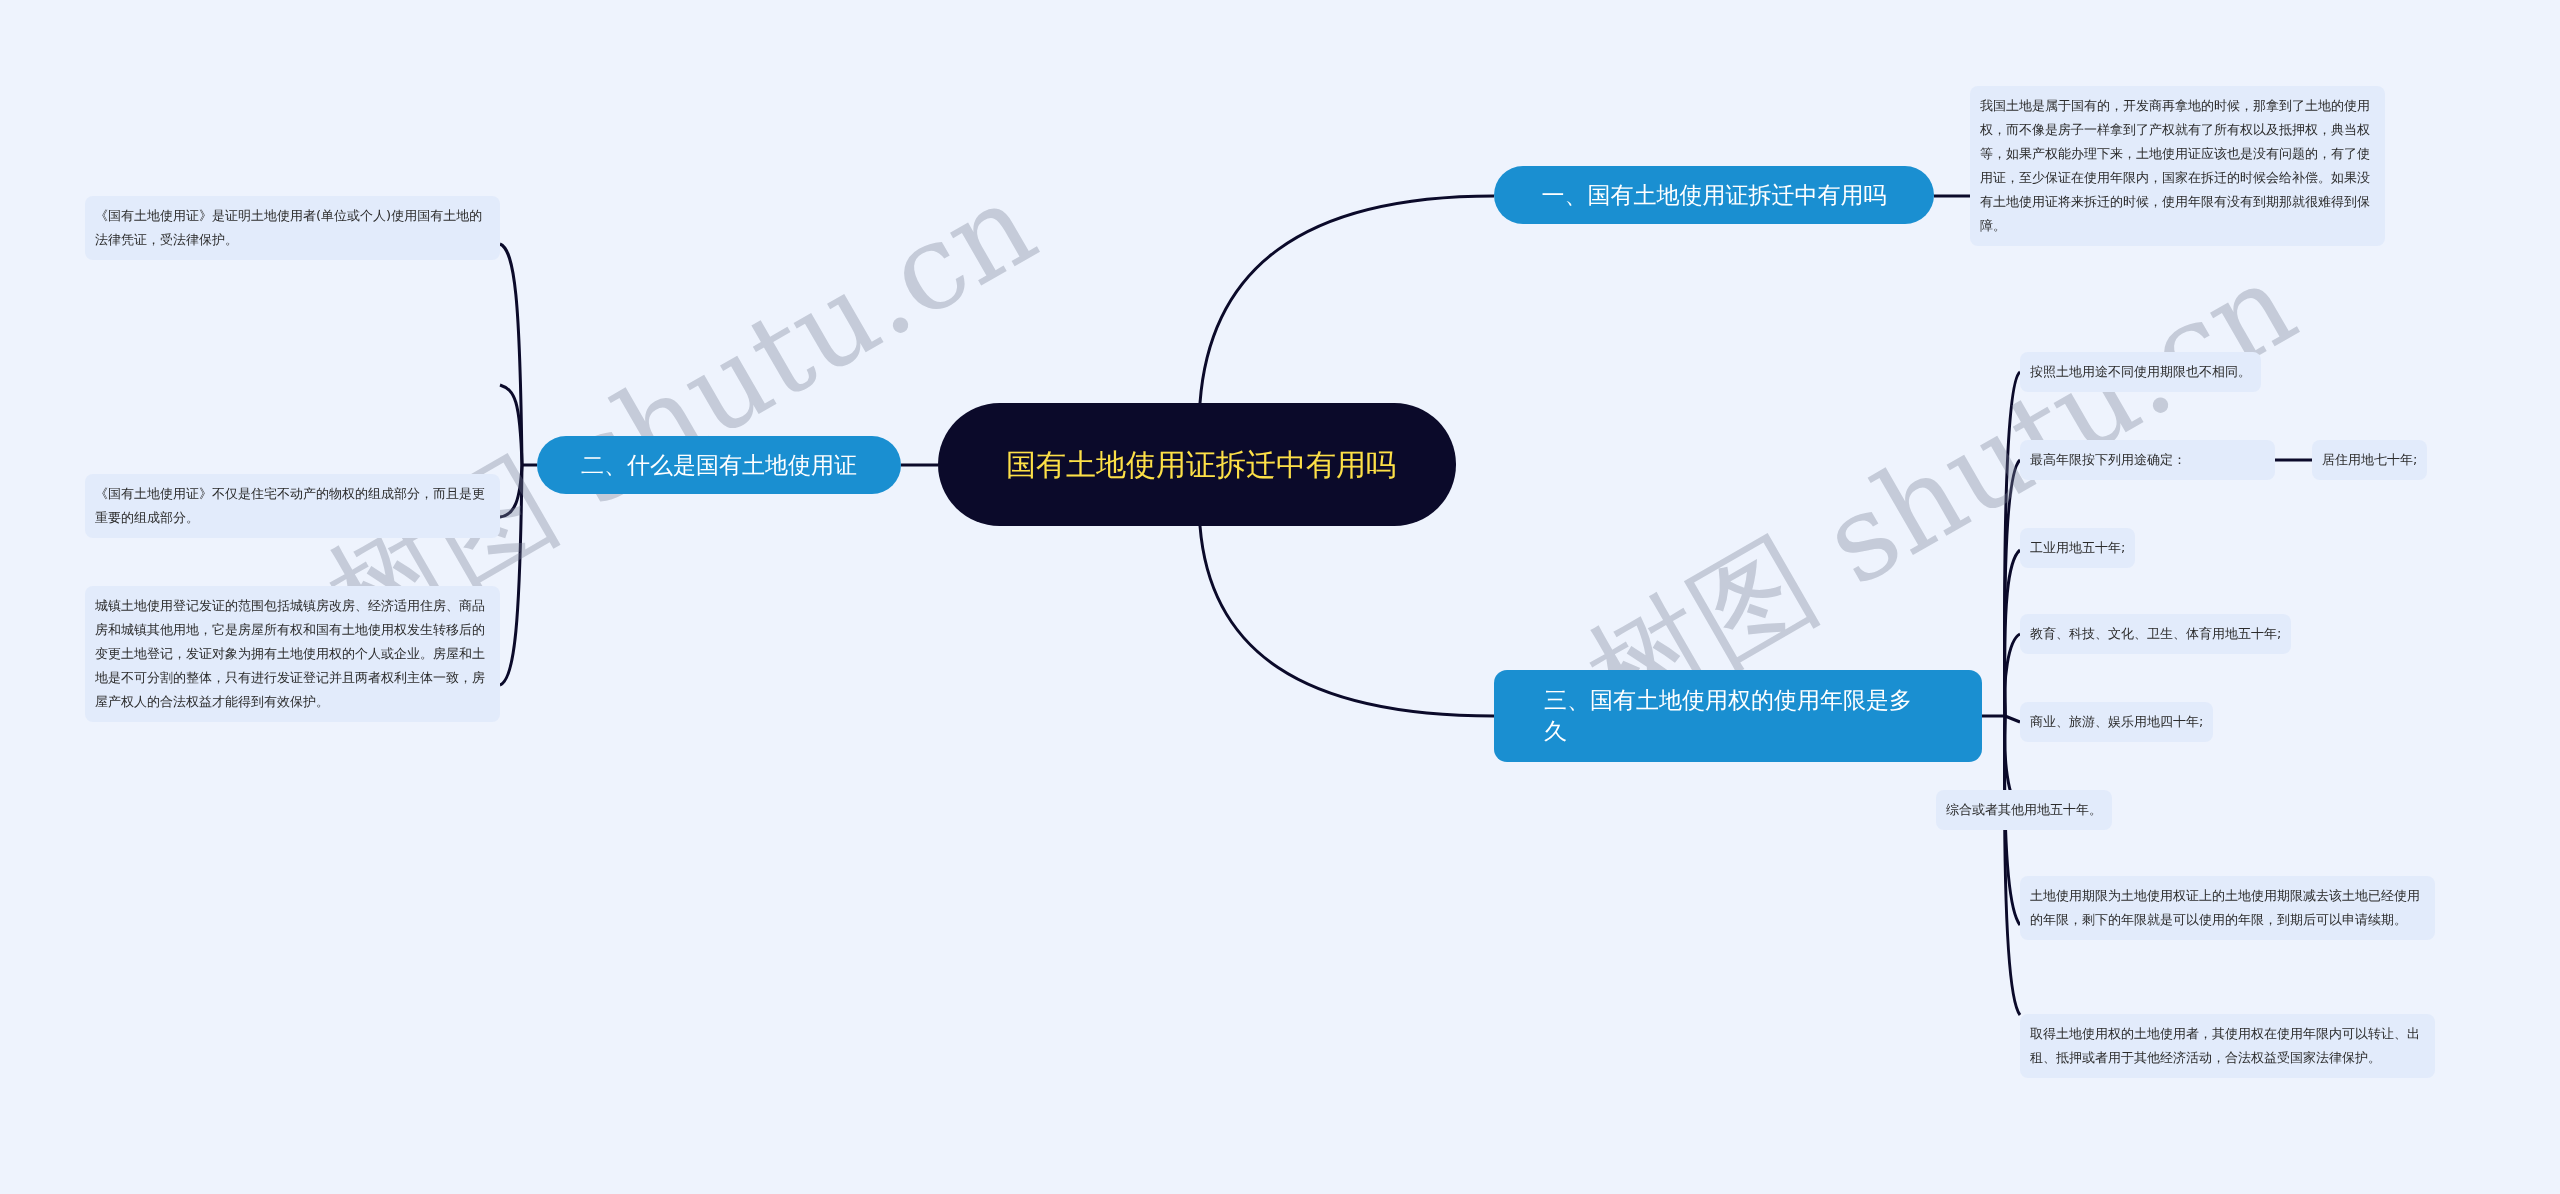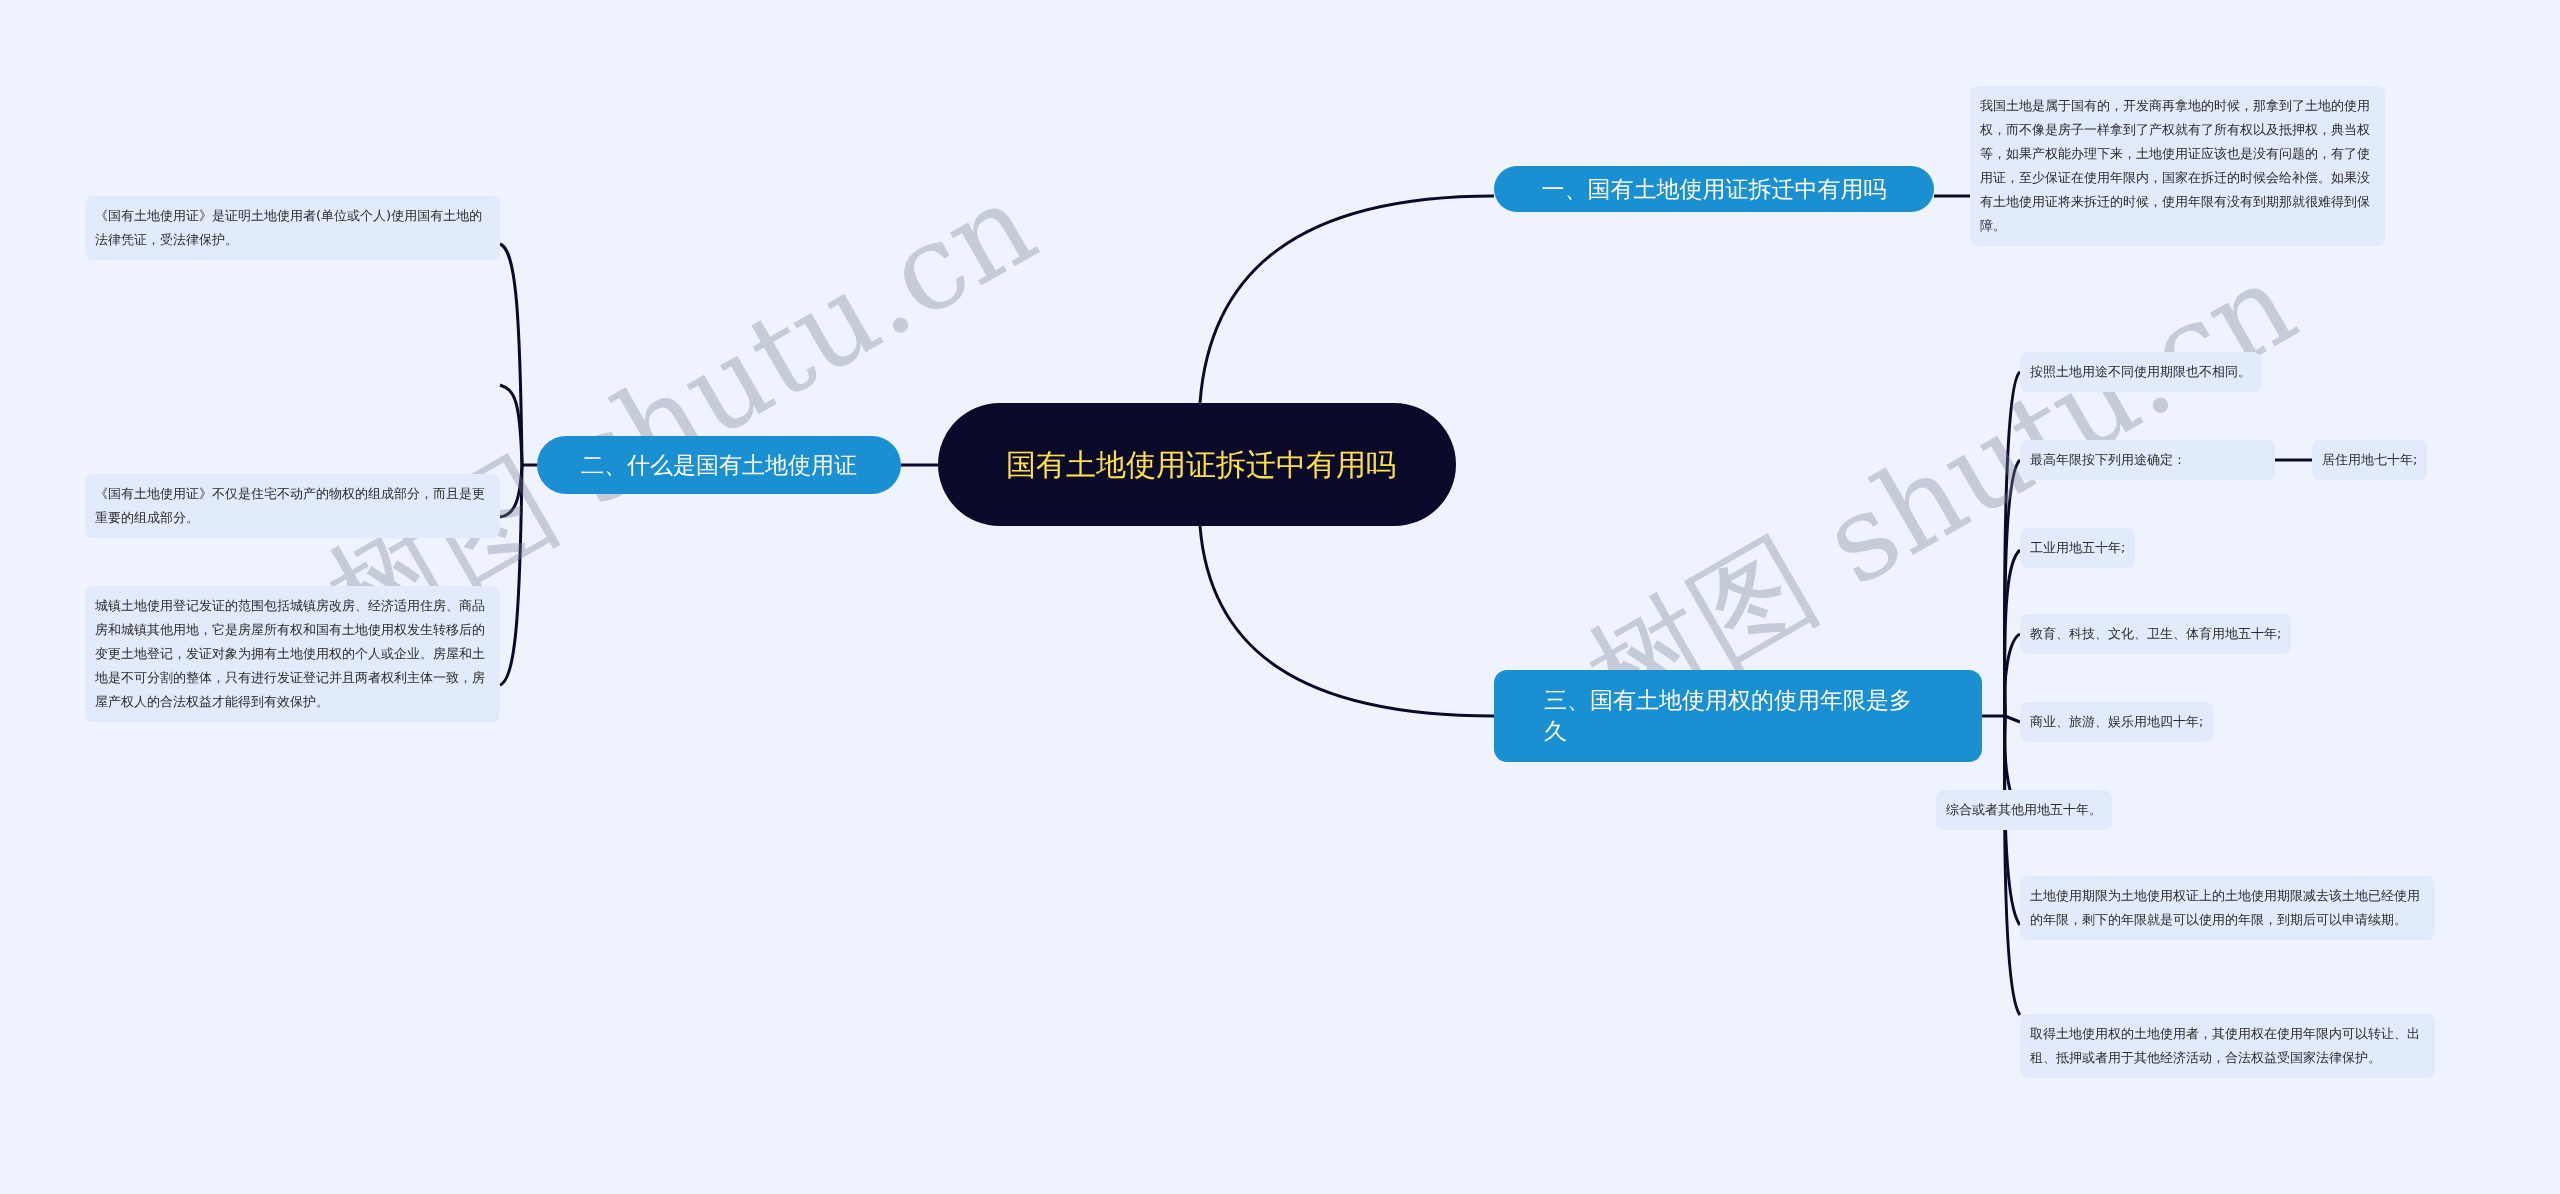--- a/index.html
+++ b/index.html
@@ -15,21 +15,21 @@
   .root {
     left: 938px; top: 403px; width: 518px; height: 123px;
     background: #0b0a2a; color: #fde047; border-radius: 62px;
     display: flex; align-items: center; justify-content: flex-end; text-align: center;
     font-size: 30px; line-height: 40px; padding: 0 60px;
   }
   .branch {
     background: #1a8fd1; color: #ffffff; border-radius: 30px;
     font-size: 23px; line-height: 31px; display: flex; align-items: center;
   }
-  .b1 { left: 1494px; top: 166px; width: 440px; height: 46px; justify-content: center; }
+  .b1 { left: 1494px; top: 166px; width: 440px; height: 58px; justify-content: center; }
   .b2 { left: 537px; top: 436px; width: 364px; height: 58px; justify-content: center; }
   .b3 { left: 1494px; top: 670px; width: 488px; height: 92px; padding: 0 50px; border-radius: 13px; }
   .leaf {
     background: #e2ebfb; color: #2b2b2b; border-radius: 8px;
     font-size: 13px; line-height: 24px; padding: 8px 10px;
     word-break: break-all;
   }
   .watermark {
     position: absolute; color: rgba(120,130,150,0.35);
     font-family: "DejaVu Serif", "Liberation Serif", serif;

